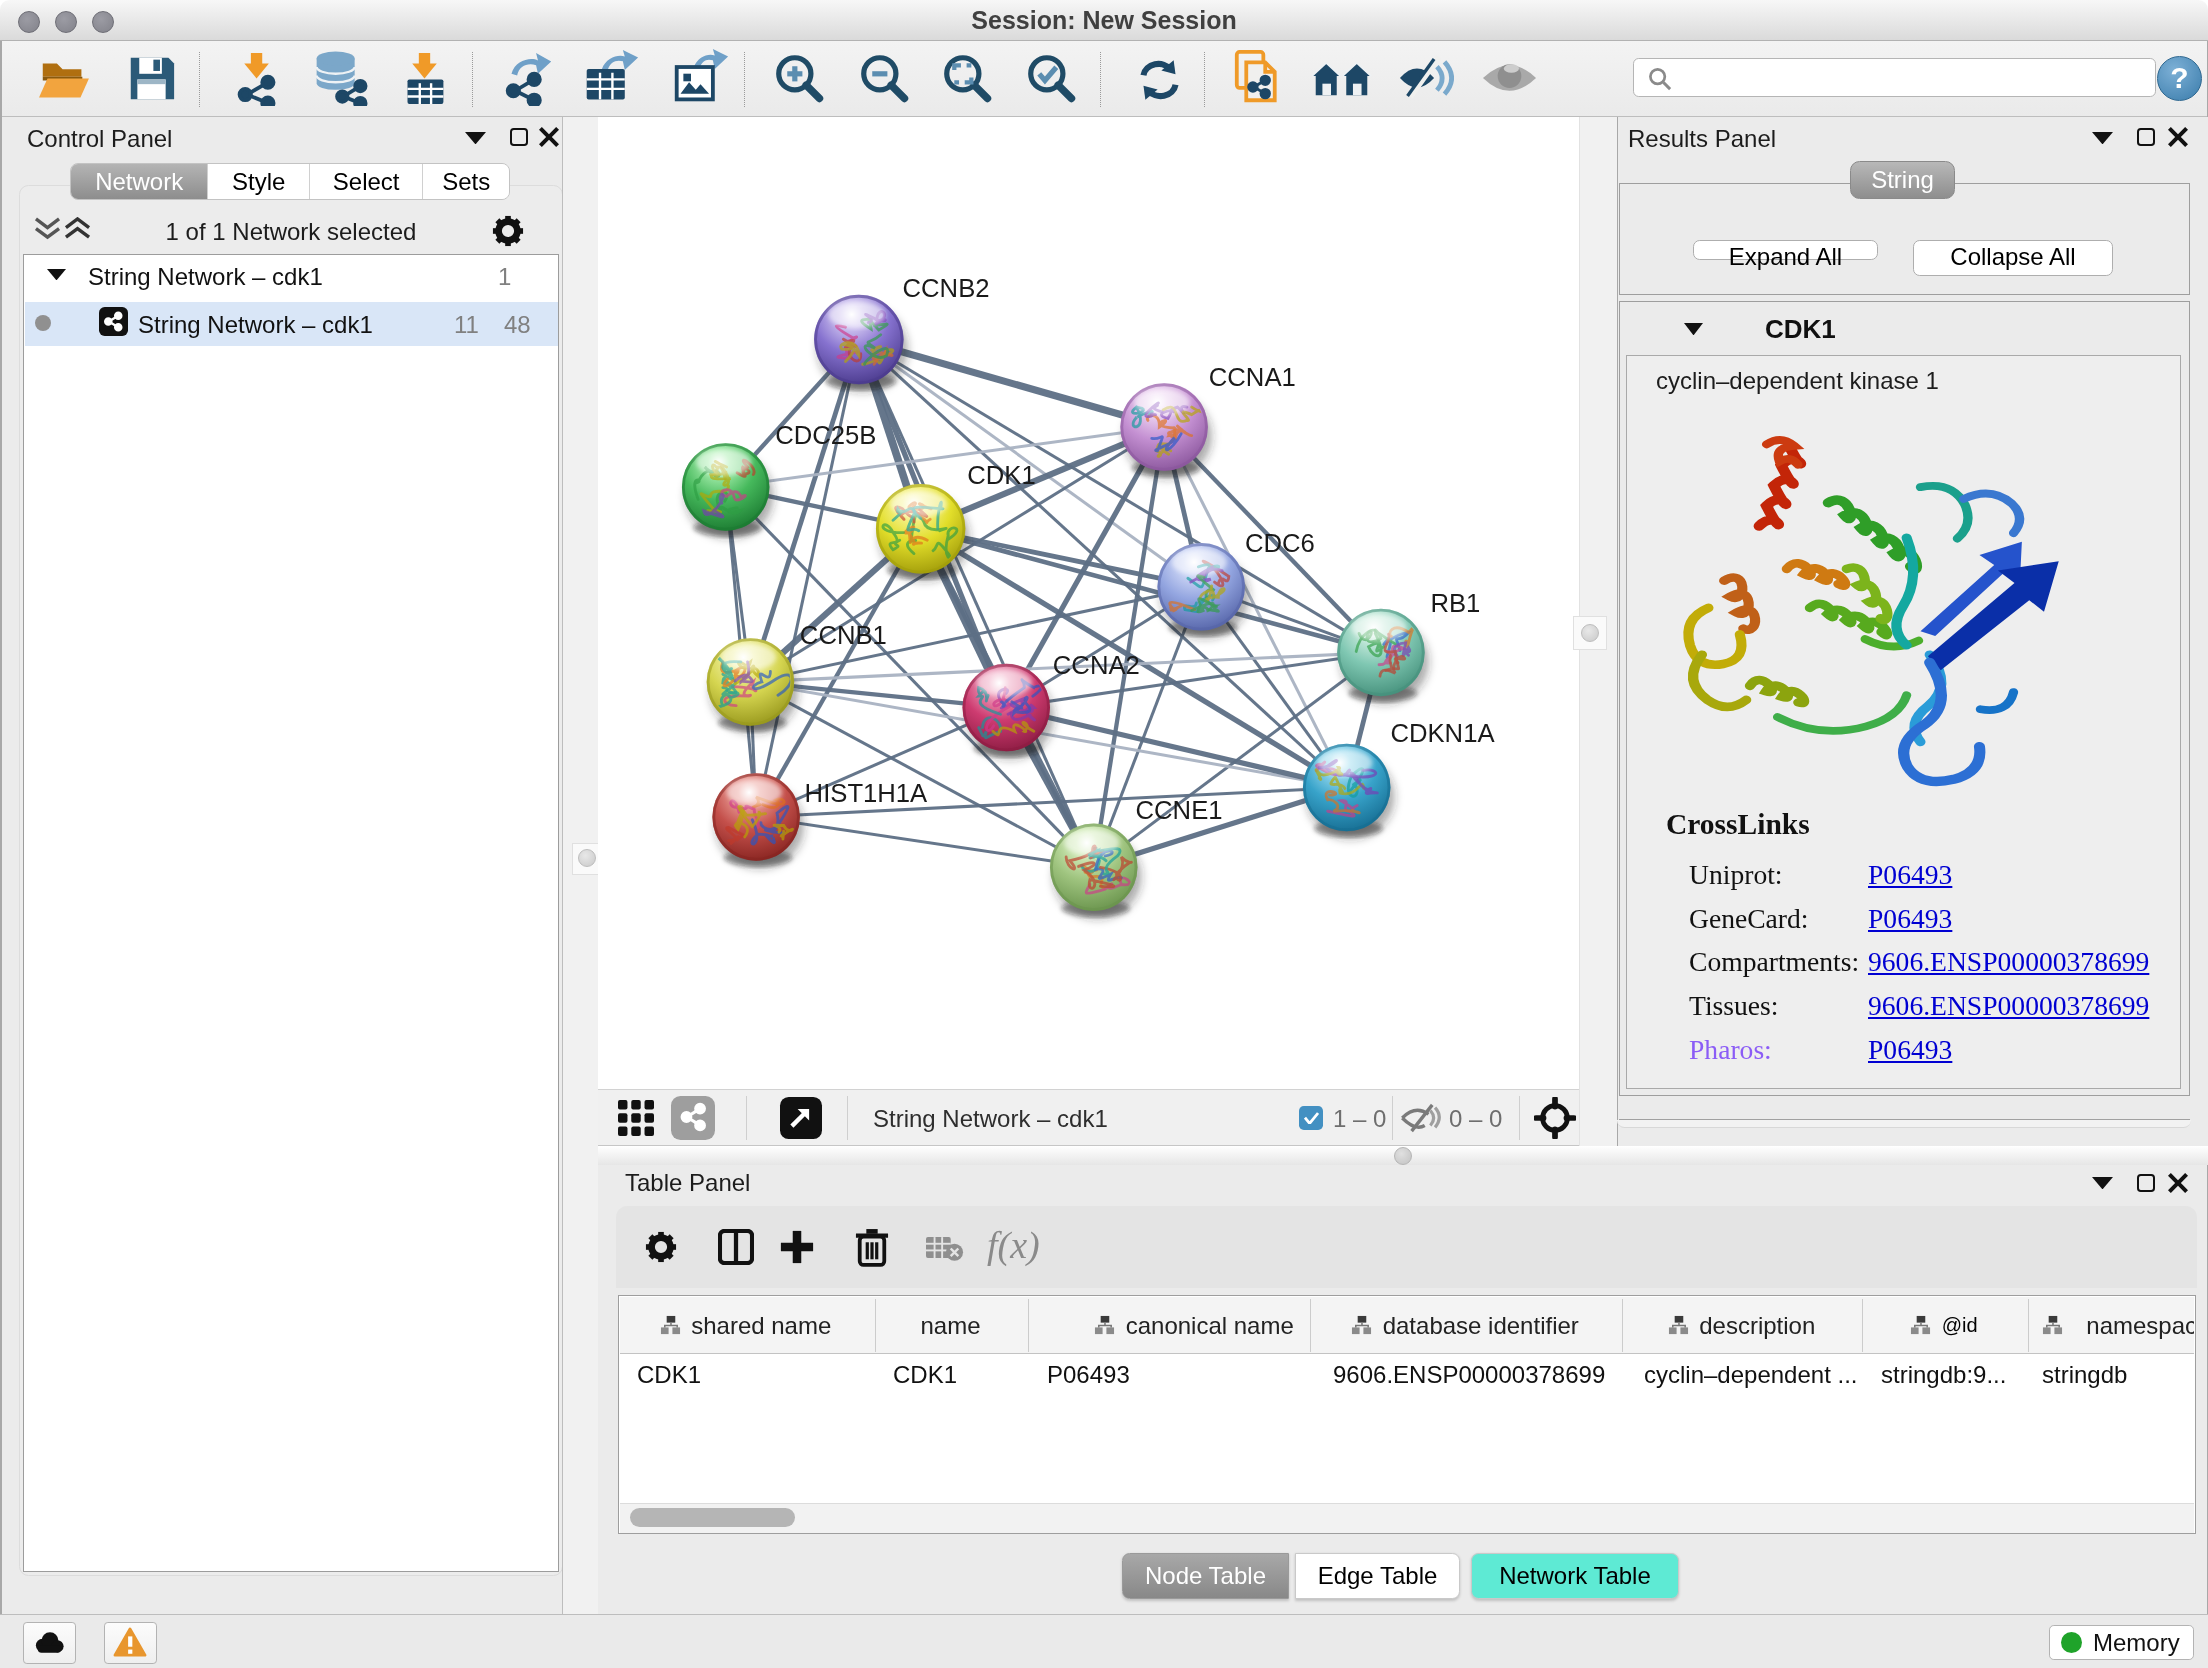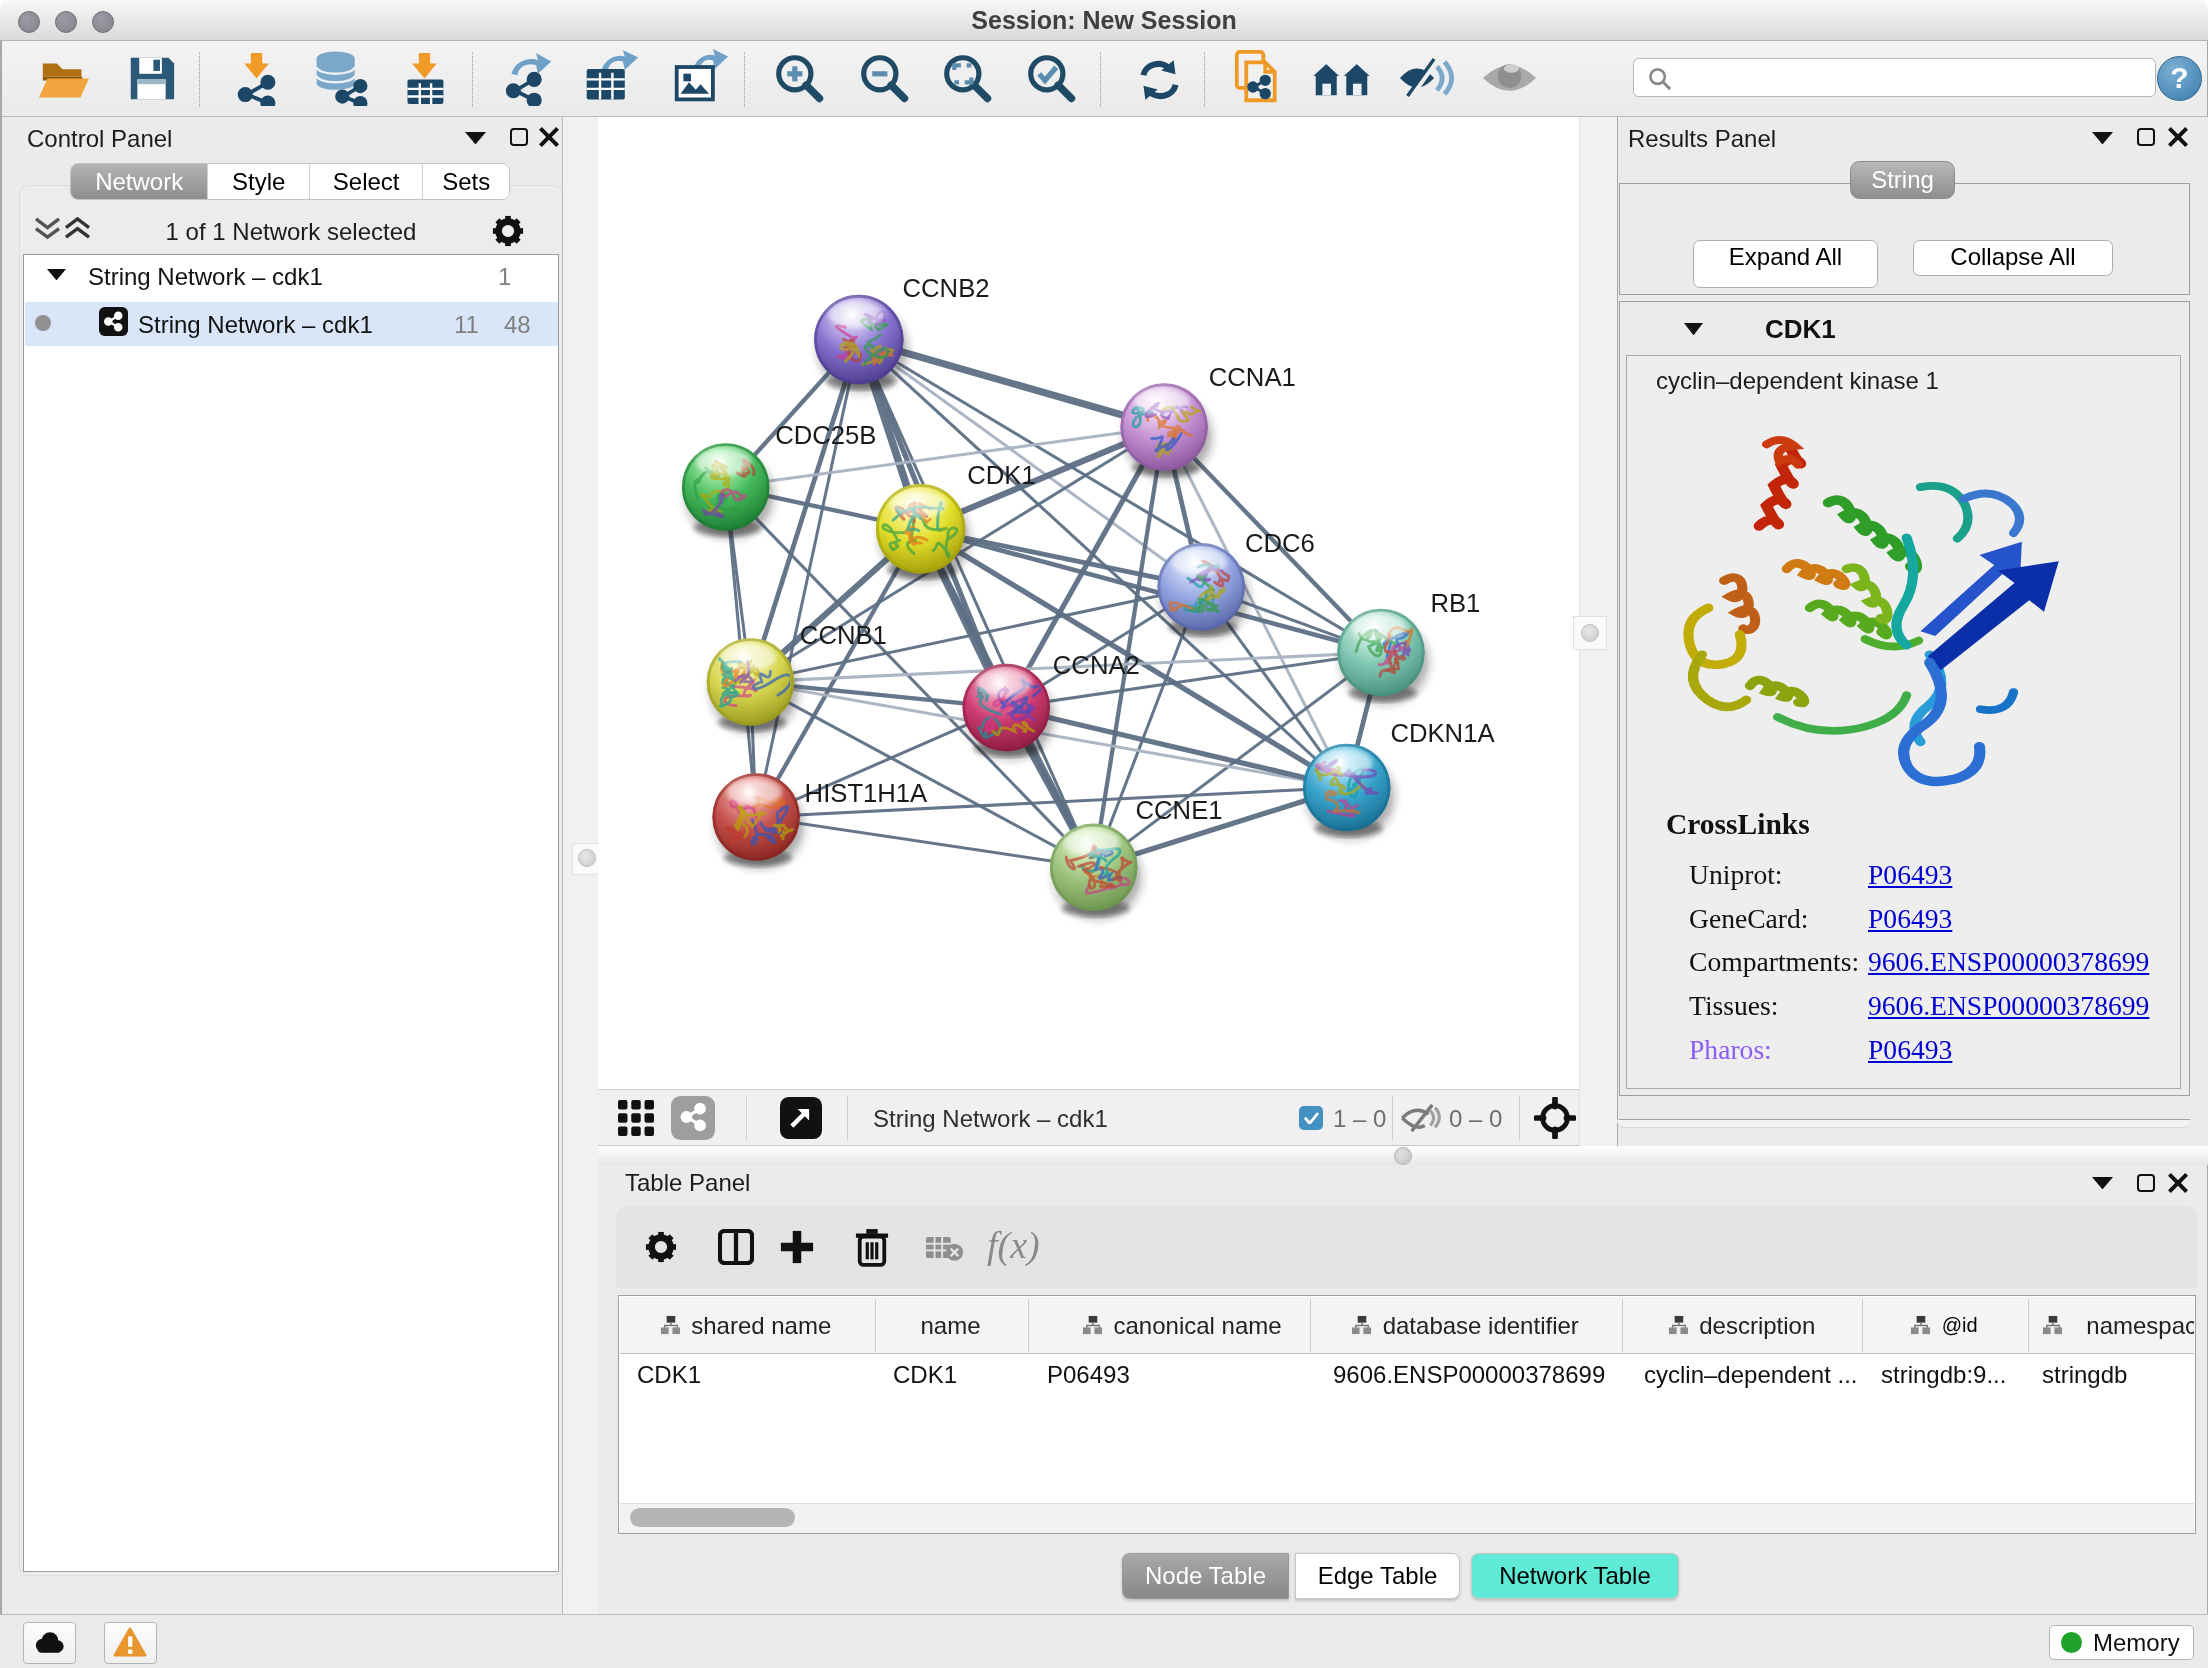--- a/index.html
+++ b/index.html
@@ -681,21 +681,21 @@
 <div class="abs ptitle" style="left:1628px;top:125px">Results Panel</div>
 <svg class="ic" style="left:2092px;top:132px" width="21" height="12.4" viewBox="0 0 22 13">
     <path d="M0 0 h22 L11 13 Z" fill="#111"></path>
   </svg>
 <div class="abs" style="left:2137px;top:128px;width:18px;height:18px;border:2.4px solid #111;border-radius:3.8px"></div>
 <svg class="ic" style="left:2168px;top:127px" width="20" height="20" viewBox="0 0 21 21">
     <path d="M3 0 L10.5 7.5 L18 0 L21 3 L13.5 10.5 L21 18 L18 21 L10.5 13.5 L3 21 L0 18 L7.5 10.5 L0 3 Z" fill="#111"></path>
   </svg>
 
 <div class="abs" style="left:1619px;top:183px;width:571px;height:112px;background:#ebebeb;border:1.9px solid #9e9e9e"></div>
-<div class="abs" style="left:1693px;top:240px;width:185px;height:48px;background:#fff;border:1.9px solid #aeaeae;border-radius:6.7px;text-align:center;font-size:24px;line-height:32px">Expand All</div>
+<div class="abs" style="left:1693px;top:240px;width:185px;height:20px;background:#fff;border:1.9px solid #aeaeae;border-radius:6.7px;text-align:center;font-size:24px;line-height:32px">Expand All</div>
 <div class="abs" style="left:1913px;top:240px;width:200px;height:36px;background:#fff;border:1.9px solid #aeaeae;border-radius:6.7px;text-align:center;font-size:24px;line-height:32px">Collapse All</div>
 
 <div class="abs" style="left:1850px;top:161px;width:105px;height:38px;background:linear-gradient(#b8b8b8,#8e8e8e);border:1px solid #8a8a8a;border-radius:9.5px;color:#fff;font-size:24px;text-align:center;line-height:36px">String</div>
 
 <div class="abs" style="left:1619px;top:301px;width:571px;height:795px;background:#ebebeb;border:1.9px solid #9e9e9e"></div>
 <svg class="ic" style="left:1684px;top:323px" width="19" height="12.4" viewBox="0 0 20 13">
     <path d="M0 0 h20 L10 13 Z" fill="#111"></path>
   </svg>
 <div class="abs" style="left:1765px;top:314px;font-size:26px;font-weight:700;color:#111">CDK1</div>
 <div class="abs" style="left:1626px;top:355px;width:555px;height:734px;background:#eeeeee;border:1px solid #a9a9a9"></div>
@@ -821,21 +821,21 @@
       <rect x="7" y="1" width="9" height="7" fill="#3a3a3a"></rect>
       <rect x="1" y="13" width="8" height="7" fill="#8a8a8a"></rect>
       <rect x="13" y="13" width="8" height="7" fill="#8a8a8a"></rect>
       <path d="M11.5 8 v3 M5 13 v-2 h13 v2" fill="none" stroke="#777" stroke-width="1.6"></path>
     </svg>
     <span style="font-size:24px;color:#222">shared name</span>
   </div>
 <div class="abs" style="left:875px;top:1299px;width:151px;height:53px;display:flex;align-items:center;justify-content:center;overflow:hidden">
     <span style="font-size:24px;color:#222">name</span>
   </div>
-<div class="abs" style="left:1082px;top:1299px;width:280px;height:53px;display:flex;align-items:center;overflow:hidden">
+<div class="abs" style="left:1054px;top:1299px;width:280px;height:53px;display:flex;align-items:center;justify-content:center;overflow:hidden">
     <svg width="21" height="21" viewBox="0 0 22 22" style="flex:0 0 auto;margin-right:10.5px">
       <rect x="7" y="1" width="9" height="7" fill="#3a3a3a"></rect>
       <rect x="1" y="13" width="8" height="7" fill="#8a8a8a"></rect>
       <rect x="13" y="13" width="8" height="7" fill="#8a8a8a"></rect>
       <path d="M11.5 8 v3 M5 13 v-2 h13 v2" fill="none" stroke="#777" stroke-width="1.6"></path>
     </svg>
     <span style="font-size:24px;color:#222">canonical name</span>
   </div>
 <div class="abs" style="left:1310px;top:1299px;width:310px;height:53px;display:flex;align-items:center;justify-content:center;overflow:hidden">
     <svg width="21" height="21" viewBox="0 0 22 22" style="flex:0 0 auto;margin-right:10.5px">

